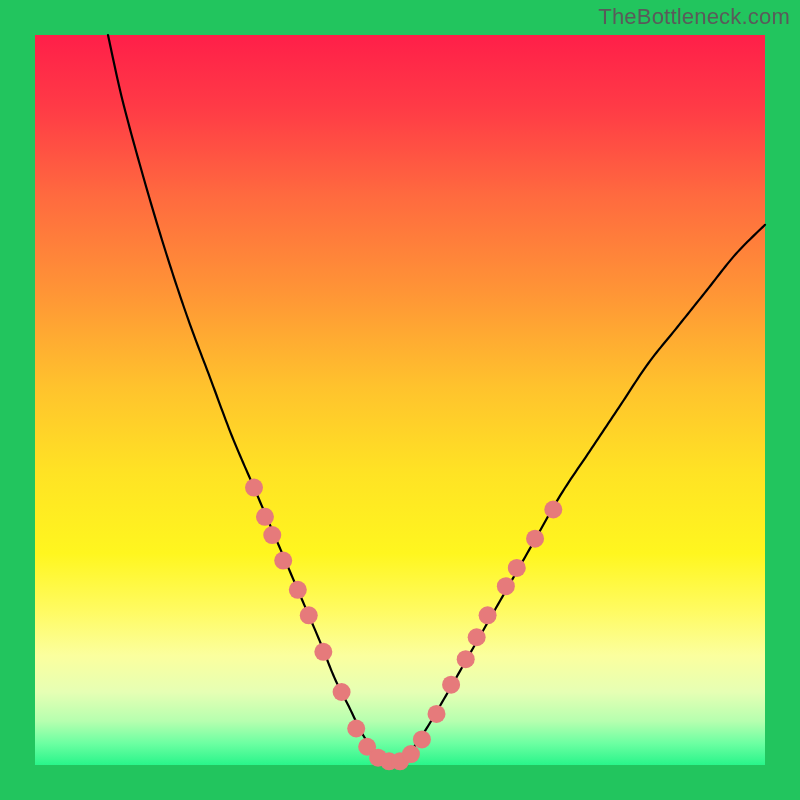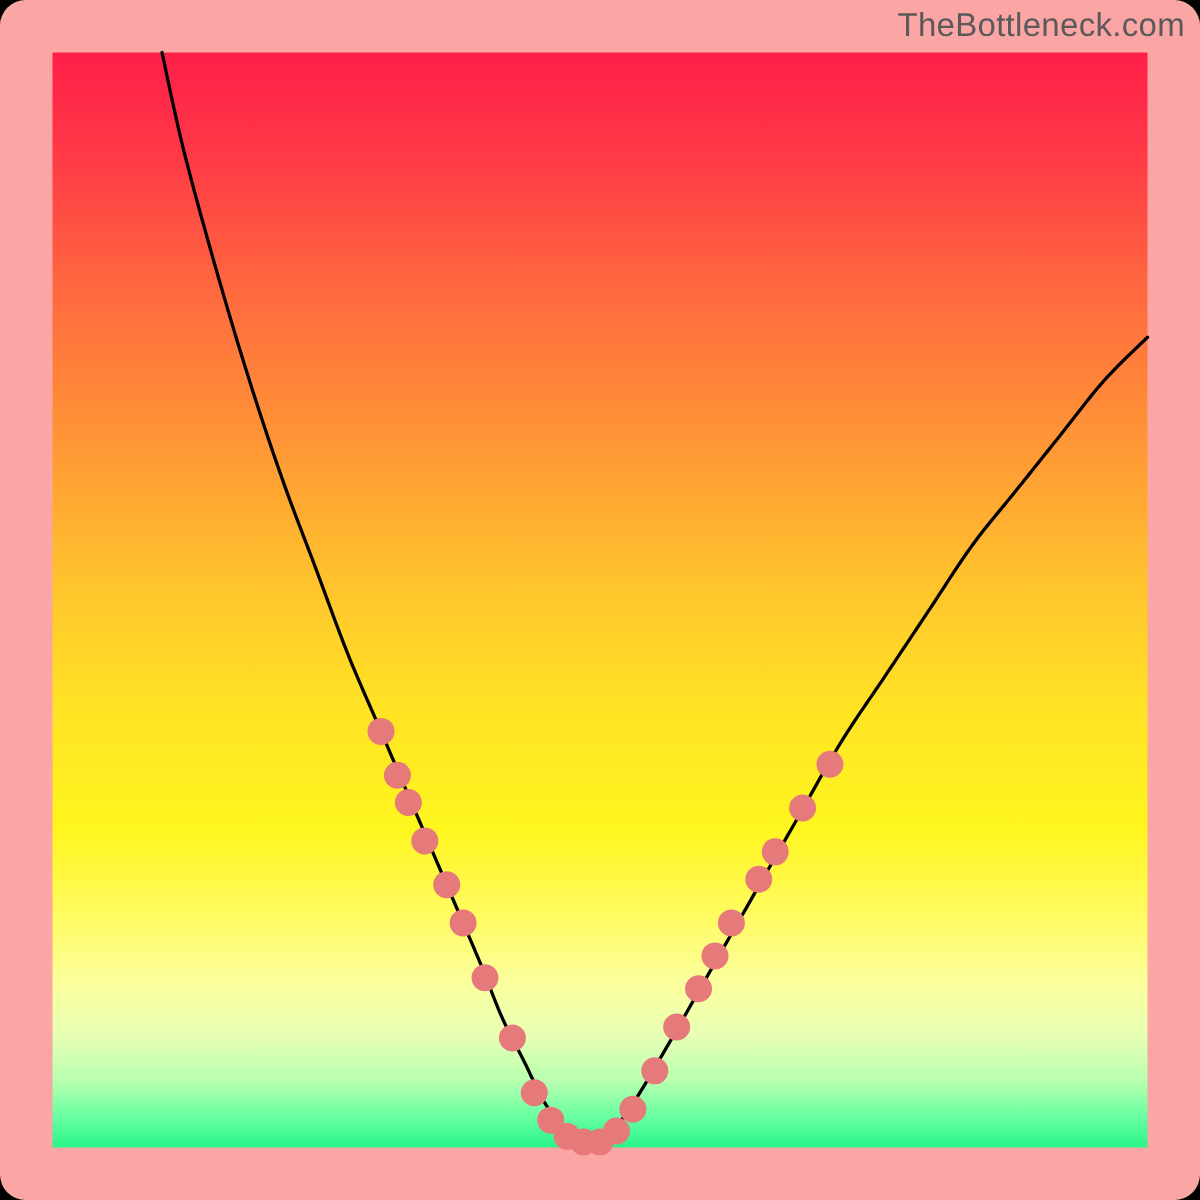--- a/index.html
+++ b/index.html
@@ -8,22 +8,21 @@
     width: 800px;
     height: 800px;
     background: #000;
     overflow: hidden;
     font-family: Arial, Helvetica, sans-serif;
   }
   .frame {
     position: relative;
     width: 800px;
     height: 800px;
-    background: #fca5a5;
-    border-radius: 17px;
+    background: #22c55e;
   }
   .watermark {
     position: absolute;
     top: 4px;
     right: 10px;
     color: #5a5a5a;
     font-size: 22px;
     font-weight: 500;
     letter-spacing: 0.2px;
     z-index: 10;

